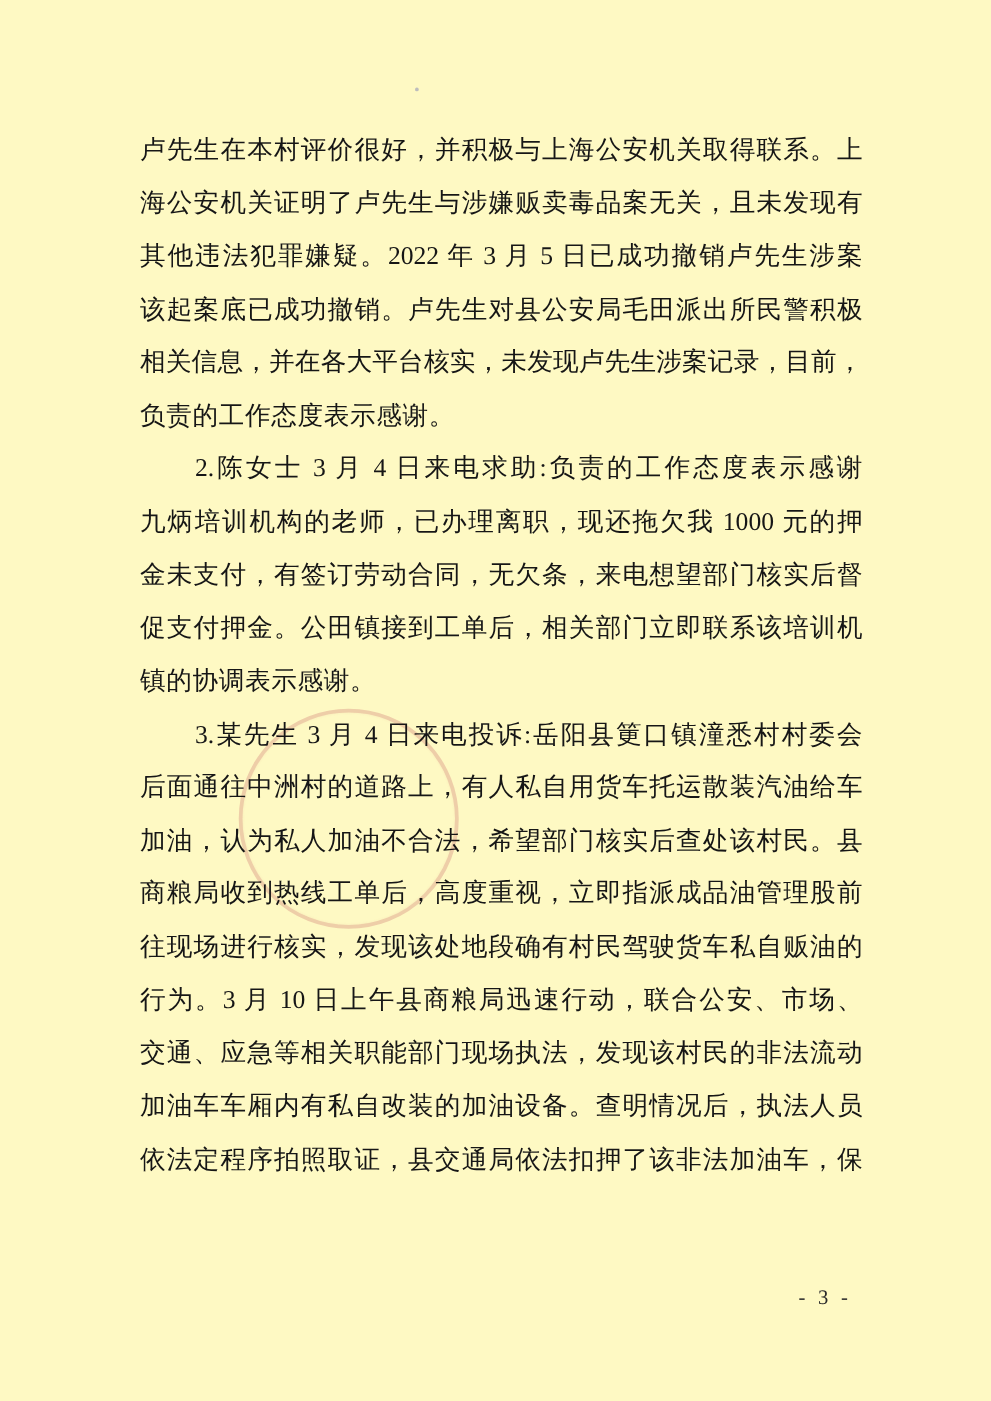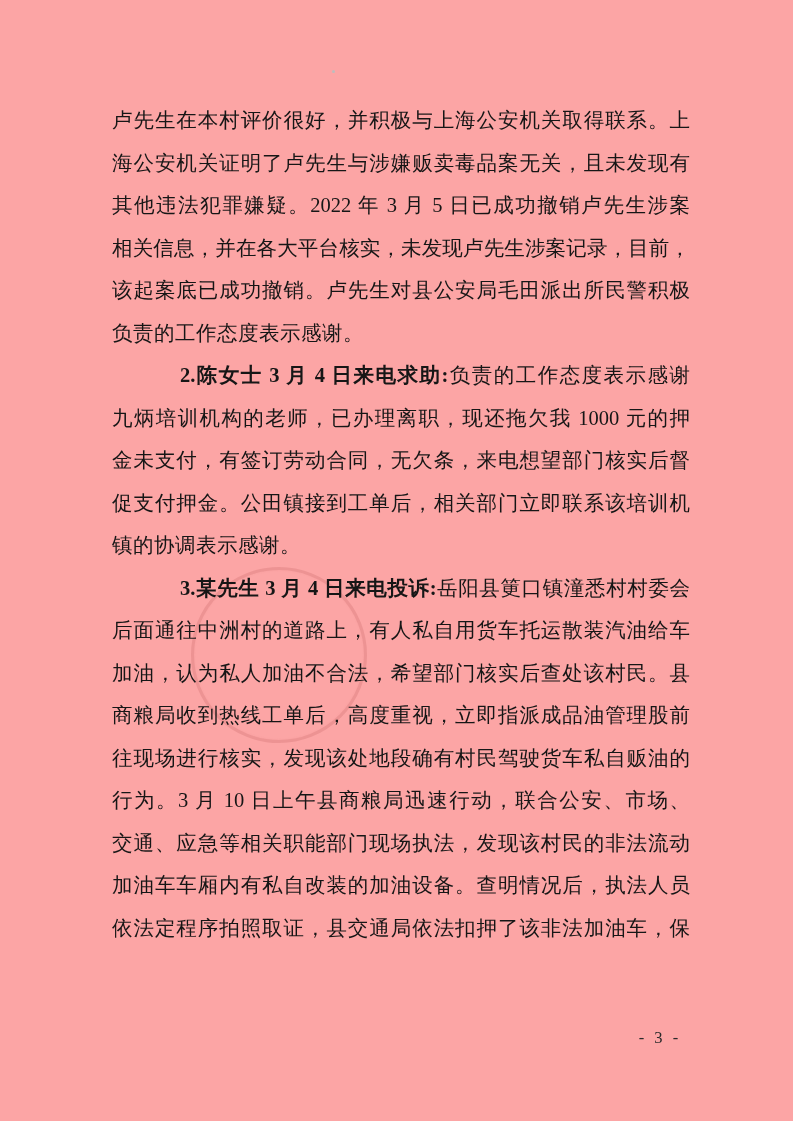--- a/index.html
+++ b/index.html
@@ -4,21 +4,21 @@
 <style>
   html, body {
     margin: 0;
     padding: 0;
     background: #ffffff;
   }
   .page {
     position: relative;
     width: 793px;
     height: 1121px;
-    background: #fca5a5;
+    background: #fef9c3;
     overflow: hidden;
     font-family: "Liberation Serif", "DejaVu Serif", serif;
     color: #161616;
   }
   .text-block {
     position: absolute;
     left: 112px;
     top: 99px;
     width: 578px;
   }
@@ -31,22 +31,21 @@
   }
   .line.justify {
     text-align: justify;
     text-align-last: justify;
     letter-spacing: 0;
   }
   .line.indent {
     padding-left: 44px;
   }
   .line b {
-    font-weight: 700;
-    margin-left: 24px;
+    font-weight: 400;
   }
   .page-number {
     position: absolute;
     left: 622px;
     top: 1028px;
     width: 76px;
     text-align: center;
     font-size: 16.5px;
     letter-spacing: 3px;
     color: #2a2a2a;
@@ -74,22 +73,22 @@
 </head>
 <body>
 
 <div class="page">
   <div class="scan-speck"></div>
   <div class="stamp-circle"></div>
   <div class="text-block" id="text-block">
       <div class="line justify"><span>卢先生在本村评价很好，并积极与上海公安机关取得联系。上</span></div>
       <div class="line justify"><span>海公安机关证明了卢先生与涉嫌贩卖毒品案无关，且未发现有</span></div>
       <div class="line justify"><span>其他违法犯罪嫌疑。2022 年 3 月 5 日已成功撤销卢先生涉案</span></div>
+      <div class="line justify"><span>该起案底已成功撤销。卢先生对县公安局毛田派出所民警积极</span></div>
       <div class="line justify"><span>相关信息，并在各大平台核实，未发现卢先生涉案记录，目前，</span></div>
-      <div class="line justify"><span>该起案底已成功撤销。卢先生对县公安局毛田派出所民警积极</span></div>
       <div class="line"><span>负责的工作态度表示感谢。</span></div>
       <div class="line justify indent"><b>2.陈女士 3 月 4 日来电求助:</b><span>负责的工作态度表示感谢</span></div>
       <div class="line justify"><span>九炳培训机构的老师，已办理离职，现还拖欠我 1000 元的押</span></div>
       <div class="line justify"><span>金未支付，有签订劳动合同，无欠条，来电想望部门核实后督</span></div>
       <div class="line justify"><span>促支付押金。公田镇接到工单后，相关部门立即联系该培训机</span></div>
       <div class="line"><span>镇的协调表示感谢。</span></div>
       <div class="line justify indent"><b>3.某先生 3 月 4 日来电投诉:</b><span>岳阳县筻口镇潼悉村村委会</span></div>
       <div class="line justify"><span>后面通往中洲村的道路上，有人私自用货车托运散装汽油给车</span></div>
       <div class="line justify"><span>加油，认为私人加油不合法，希望部门核实后查处该村民。县</span></div>
       <div class="line justify"><span>商粮局收到热线工单后，高度重视，立即指派成品油管理股前</span></div>

